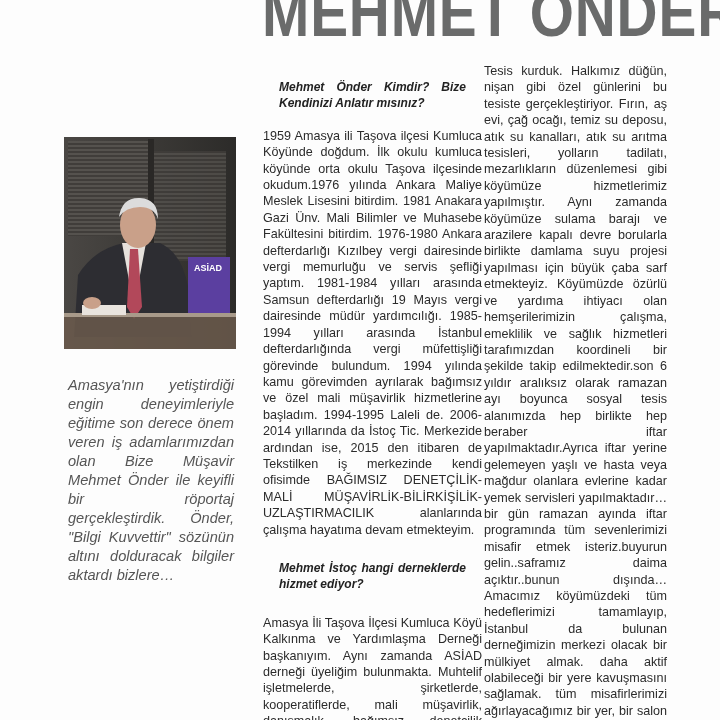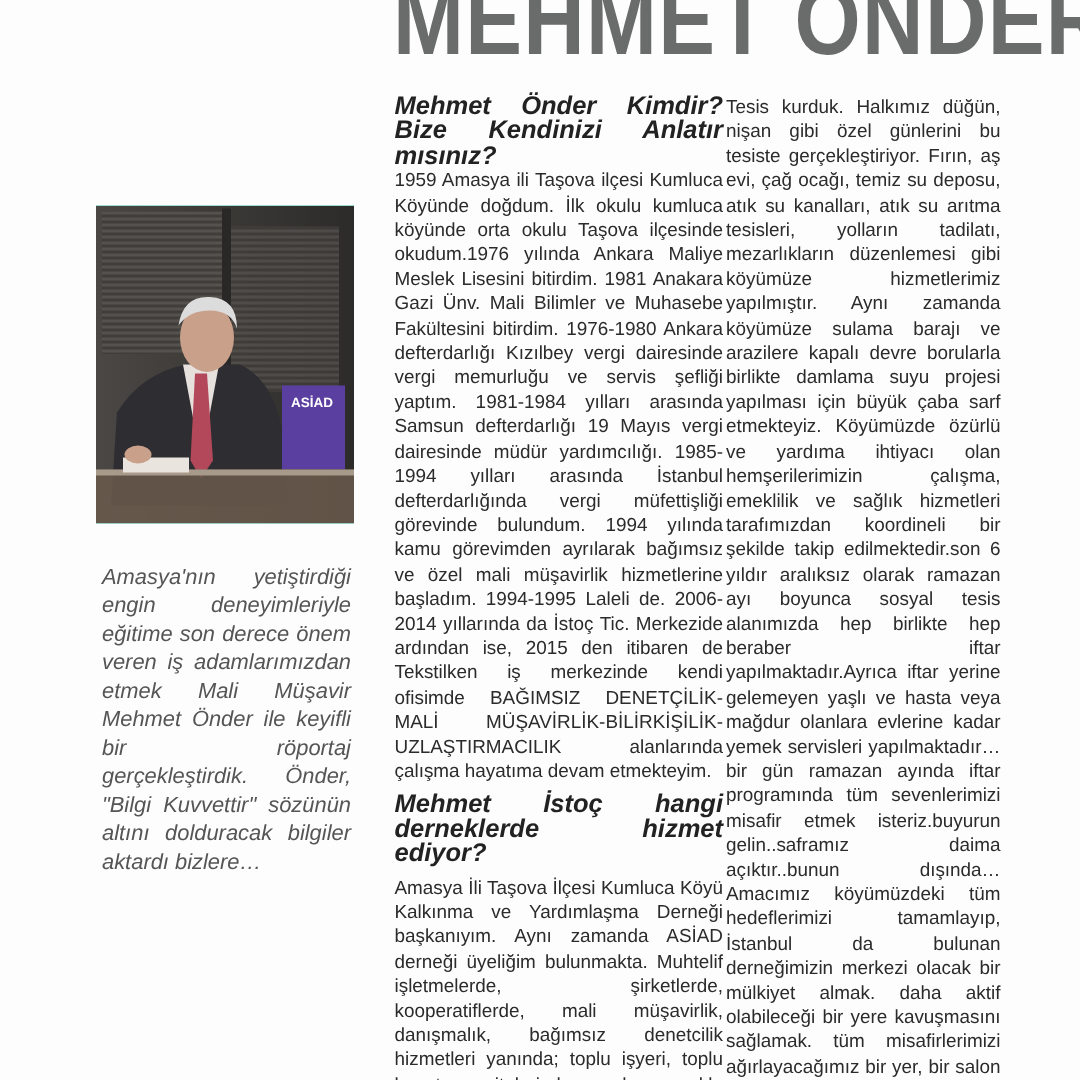--- a/index.html
+++ b/index.html
@@ -4,21 +4,21 @@
 <style>
   html, body { margin:0; padding:0; }
   body { width:720px; height:720px; overflow:hidden; background:#fdfdfd; position:relative; font-family:"Liberation Sans", sans-serif; color:#2a2a2a; }
   .title { position:absolute; left:262px; top:-22px; font-family:"Liberation Sans", sans-serif; font-weight:bold; font-size:66px; letter-spacing:1px; color:#6a6b6b; line-height:70px; transform:scaleX(0.86); transform-origin:left top; white-space:nowrap; }
   .photo { position:absolute; left:64px; top:137px; width:172px; height:212px; overflow:hidden; background:#5eead4; }
   .photo svg { display:block; }
   .caption { position:absolute; left:68px; top:376px; width:166px; font-style:italic; font-size:14.6px; line-height:19px; color:#555; text-align:justify; }
   .col { position:absolute; top:63px; font-size:12.6px; line-height:16.4px; color:#2b2b2b; text-align:justify; }
   .col1 { left:263px; width:219px; }
   .col2 { left:484px; width:183px; top:63px; }
-  .q { font-weight:bold; font-style:italic; color:#222; font-size:17px; margin:0; }
+  .q { font-weight:bold; font-style:italic; color:#222; font-size:12px; margin:16px; }
   .p { margin:0; }
   .gap { height:6px; }
 </style>
 </head>
 <body>
 
 <div class="title">MEHMET ÖNDER</div>
 
 <div class="photo">
   <svg width="172" height="212" viewBox="0 0 172 212">
@@ -50,21 +50,21 @@
     <text x="130" y="134" font-family="Liberation Sans, sans-serif" font-size="9" font-weight="bold" fill="#fff">ASİAD</text>
 
     <rect x="0" y="176" width="172" height="36" fill="#6b5a4c" opacity="0.85"></rect>
     <rect x="0" y="176" width="172" height="4" fill="#a89a8a"></rect>
 
     <rect x="18" y="168" width="44" height="10" fill="#e9e4de"></rect>
     <ellipse cx="28" cy="166" rx="9" ry="6" fill="#c9a089"></ellipse>
   </svg>
 </div>
 
-<div class="caption">Amasya'nın yetiştirdiği engin deneyimleriyle eğitime son derece önem veren iş adamlarımızdan etmek Mali Müşavir Mehmet Önder ile keyifli bir röportaj gerçekleştirdik. Önder, "Bilgi Kuvvettir" sözünün altını dolduracak bilgiler aktardı bizlere…</div>
+<div class="caption">Amasya'nın yetiştirdiği engin deneyimleriyle eğitime son derece önem veren iş adamlarımızdan olan Bize Müşavir Mehmet Önder ile keyifli bir röportaj gerçekleştirdik. Önder, "Bilgi Kuvvettir" sözünün altını dolduracak bilgiler aktardı bizlere…</div>
 
 <div class="col col1">
   <p class="q">Mehmet Önder Kimdir? Bize Kendinizi Anlatır mısınız?</p>
   <p class="p">1959 Amasya ili Taşova ilçesi Kumluca Köyünde doğdum. İlk okulu kumluca köyünde orta okulu Taşova ilçesinde okudum.1976 yılında Ankara Maliye Meslek Lisesini bitirdim. 1981 Anakara Gazi Ünv. Mali Bilimler ve Muhasebe Fakültesini bitirdim. 1976-1980 Ankara defterdarlığı Kızılbey vergi dairesinde vergi memurluğu ve servis şefliği yaptım. 1981-1984 yılları arasında Samsun defterdarlığı 19 Mayıs vergi dairesinde müdür yardımcılığı. 1985-1994 yılları arasında İstanbul defterdarlığında vergi müfettişliği görevinde bulundum. 1994 yılında kamu görevimden ayrılarak bağımsız ve özel mali müşavirlik hizmetlerine başladım. 1994-1995 Laleli de. 2006-2014 yıllarında da İstoç Tic. Merkezide ardından ise, 2015 den itibaren de Tekstilken iş merkezinde kendi ofisimde BAĞIMSIZ DENETÇİLİK-MALİ MÜŞAVİRLİK-BİLİRKİŞİLİK- UZLAŞTIRMACILIK alanlarında çalışma hayatıma devam etmekteyim.</p>
   <div class="gap"></div>
   <p class="q">Mehmet İstoç hangi derneklerde hizmet ediyor?</p>
   <div class="gap"></div>
   <p class="p">Amasya İli Taşova İlçesi Kumluca Köyü Kalkınma ve Yardımlaşma Derneği başkanıyım. Aynı zamanda ASİAD derneği üyeliğim bulunmakta. Muhtelif işletmelerde, şirketlerde, kooperatiflerde, mali müşavirlik, danışmalık, bağımsız denetcilik hizmetleri yanında; toplu işyeri, toplu konut sitelerinde danışmanlık, yöneticilik, denetçilik yapmaktayım.</p>
   <div class="gap"></div>
 

